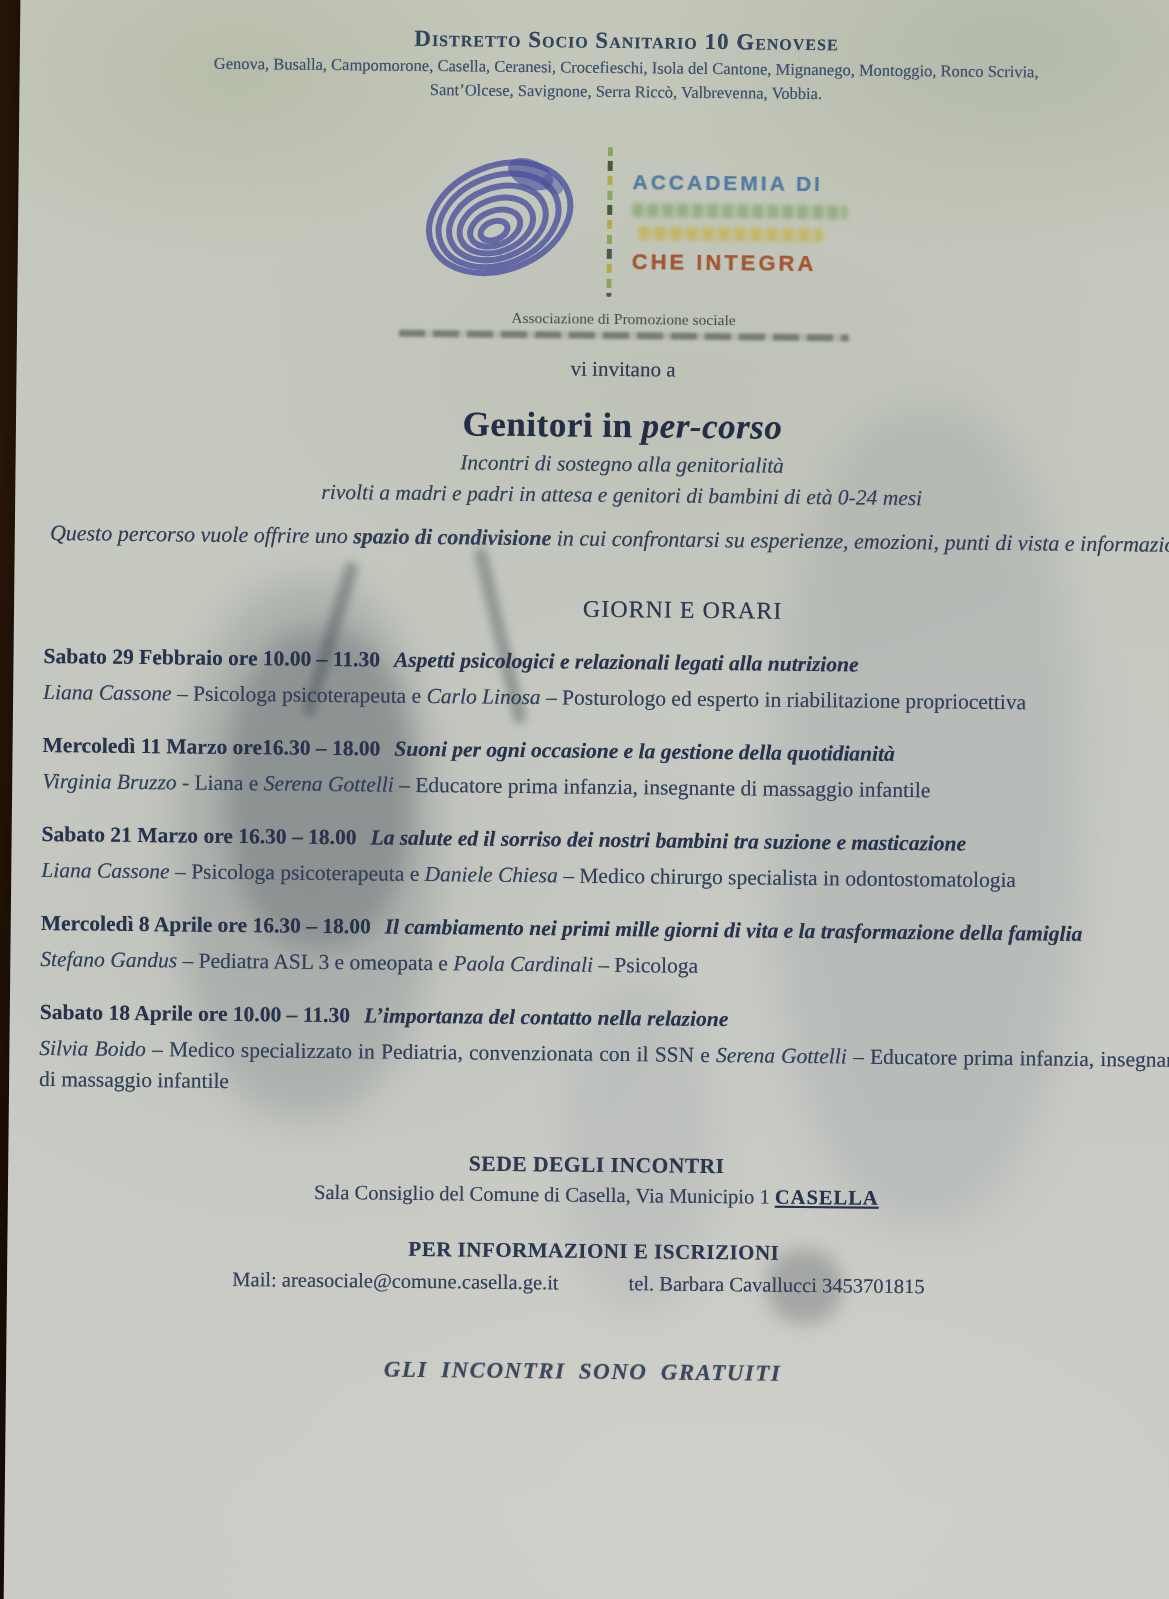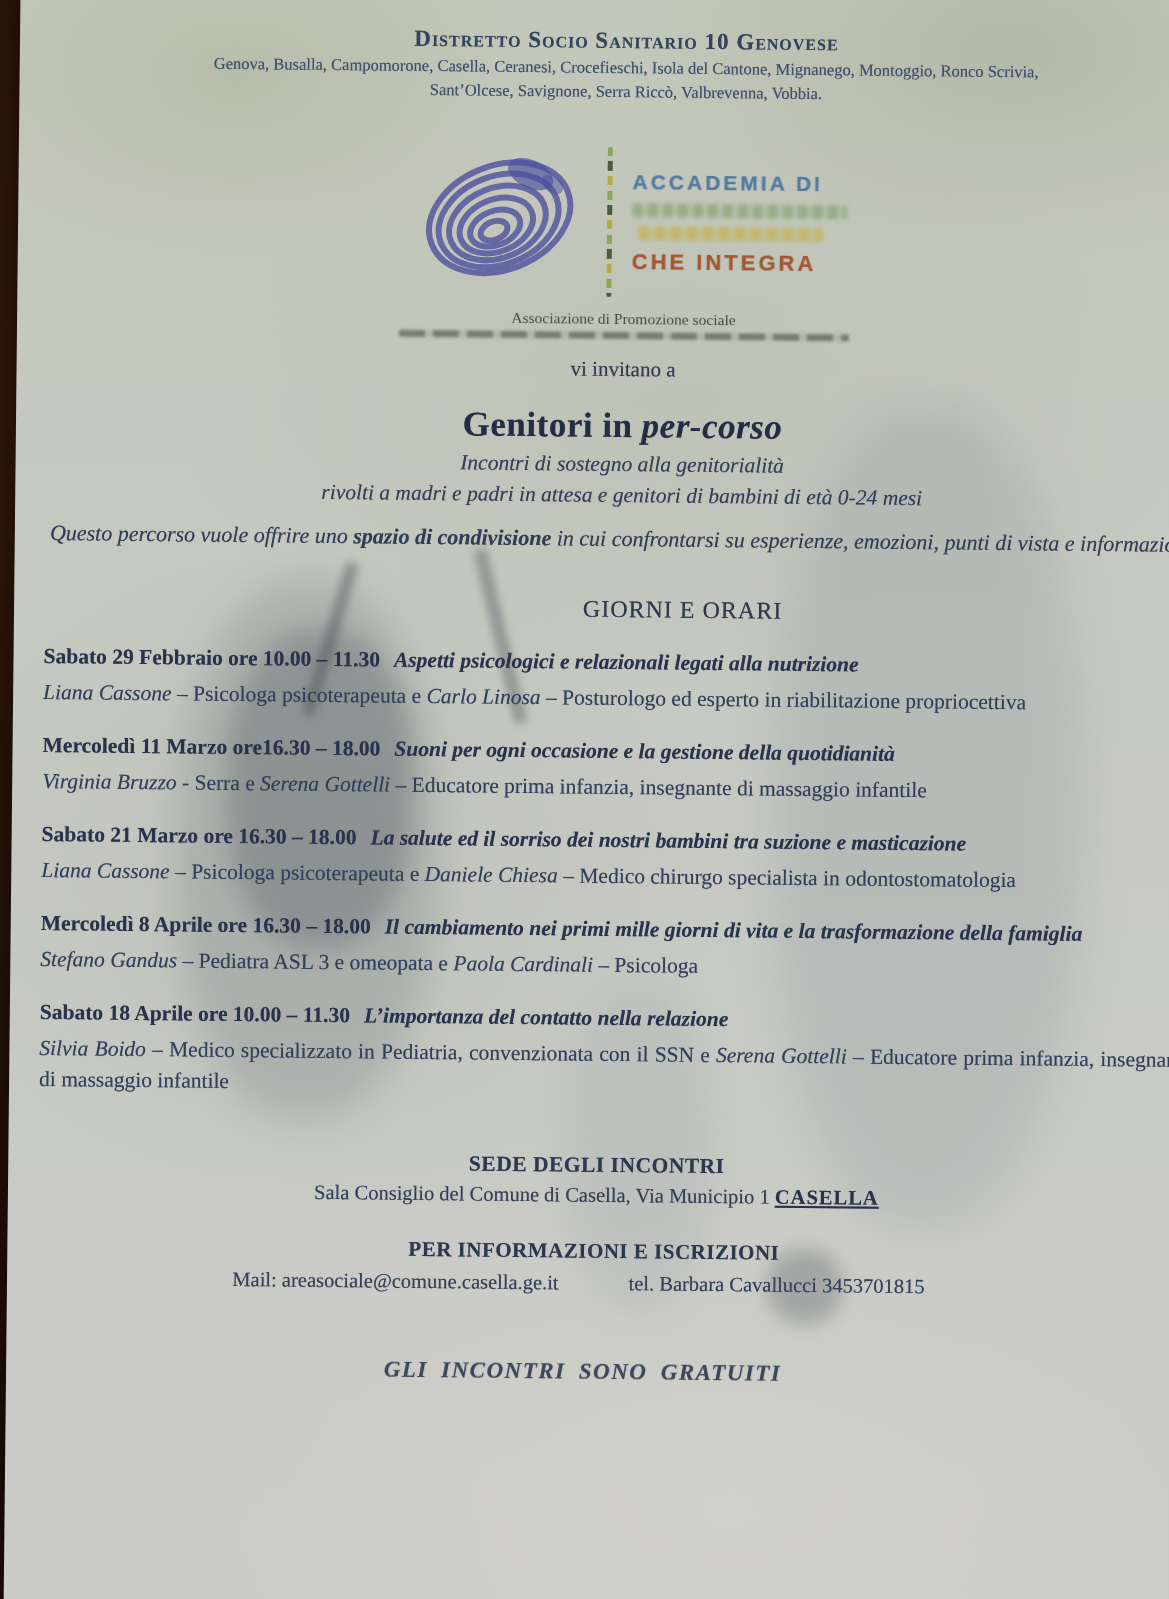--- a/index.html
+++ b/index.html
@@ -129,21 +129,21 @@
 
       <div id="sessions">
 
         <div class="session">
           <p class="s-head txt"><span class="when">Sabato 29 Febbraio ore 10.00 – 11.30</span><span class="topic">Aspetti psicologici e relazionali legati alla nutrizione</span></p>
           <p class="s-line txt"><span class="name">Liana Cassone</span><span> – Psicologa psicoterapeuta e </span><span class="name">Carlo Linosa</span><span> – Posturologo ed esperto in riabilitazione propriocettiva</span></p>
         </div>
 
         <div class="session">
           <p class="s-head txt"><span class="when">Mercoledì 11 Marzo ore16.30 – 18.00</span><span class="topic">Suoni per ogni occasione e la gestione della quotidianità</span></p>
-          <p class="s-line txt"><span class="name">Virginia Bruzzo</span><span> - Serra  e </span><span class="name">Serena Gottelli</span><span> – Educatore prima infanzia, insegnante di massaggio infantile</span></p>
+          <p class="s-line txt"><span class="name">Virginia Bruzzo</span><span> - Liana  e </span><span class="name">Serena Gottelli</span><span> – Educatore prima infanzia, insegnante di massaggio infantile</span></p>
         </div>
 
         <div class="session">
           <p class="s-head txt"><span class="when">Sabato 21 Marzo ore 16.30 – 18.00</span><span class="topic">La salute ed il sorriso dei nostri bambini tra suzione e masticazione</span></p>
           <p class="s-line txt"><span class="name">Liana Cassone</span><span> – Psicologa psicoterapeuta e </span><span class="name">Daniele Chiesa</span><span> – Medico chirurgo specialista in odontostomatologia</span></p>
         </div>
 
         <div class="session">
           <p class="s-head txt"><span class="when">Mercoledì 8 Aprile ore 16.30 – 18.00</span><span class="topic">Il cambiamento nei primi mille giorni di vita e la trasformazione della famiglia</span></p>
           <p class="s-line txt"><span class="name">Stefano Gandus</span><span> – Pediatra ASL 3 e omeopata e </span><span class="name">Paola Cardinali</span><span> – Psicologa</span></p>

